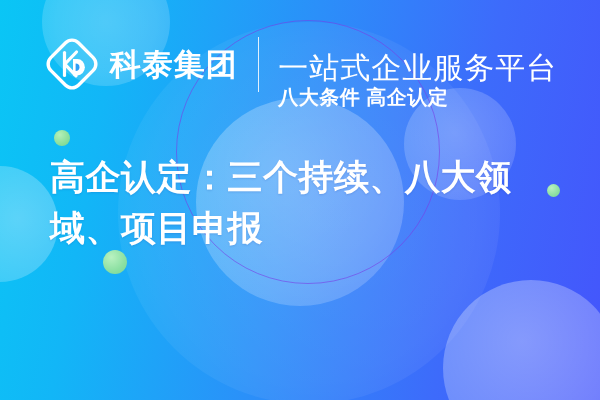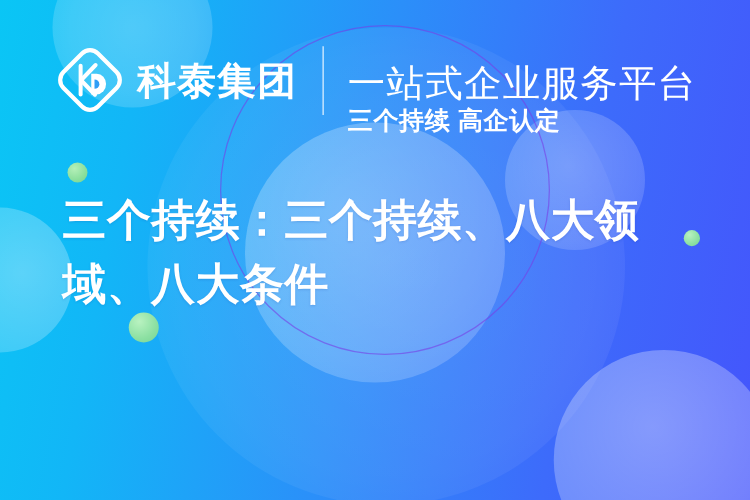--- a/index.html
+++ b/index.html
@@ -258,20 +258,20 @@
       </span>
       <span class="brand-wordmark">
         <span class="brand-cn">科泰集团</span>
       </span>
     </div>
 
     <div class="divider"></div>
 
     <div class="taglines">
       <div class="tagline-main">一站式企业服务平台</div>
-      <div class="tagline-sub">三个持续 高企认定</div>
+      <div class="tagline-sub">八大条件 高企认定</div>
     </div>
 
   </div>
 
-  <div class="headline">三个持续：三个持续、八大领域、八大条件</div>
+  <div class="headline">高企认定：三个持续、八大领域、项目申报</div>
 
 </div>
 
 </body></html>

